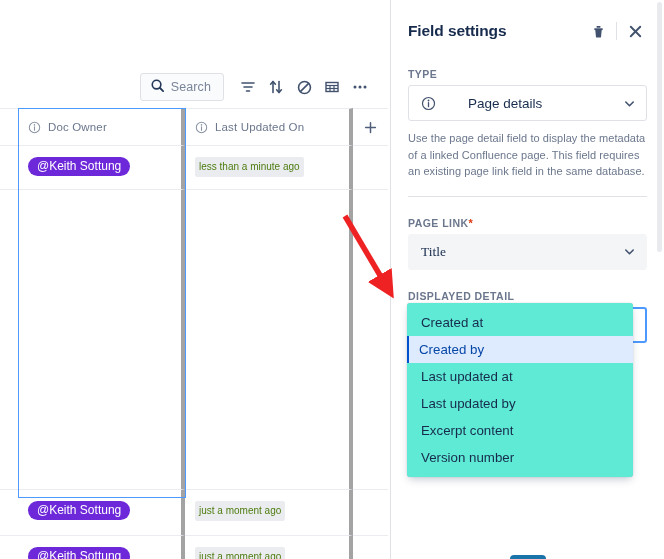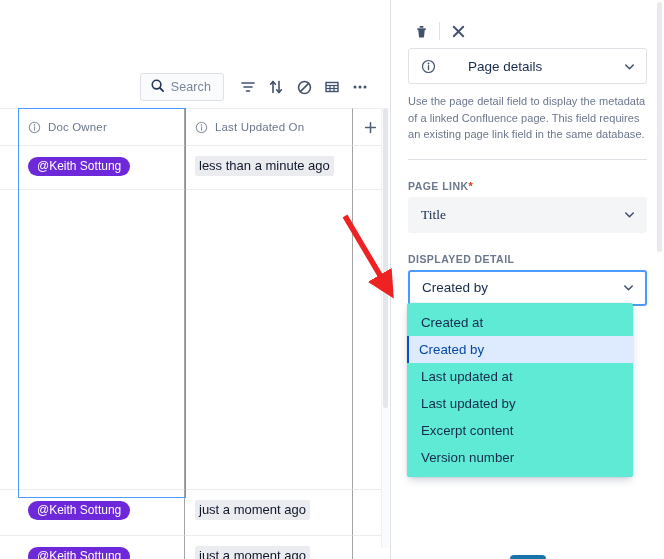--- a/index.html
+++ b/index.html
@@ -18,20 +18,21 @@
     -webkit-font-smoothing: antialiased;
   }
 
   
   #table-area {
     position: absolute;
     left: 0; top: 0;
     width: 390px; height: 559px;
     background: #ffffff;
     overflow: hidden;
+    padding-left: 23px;
   }
 
   #table-toolbar {
     position: absolute;
     left: 0; top: 72px;
     width: 382px;
     height: 30px;
     display: flex;
     align-items: center;
     justify-content: flex-end;
@@ -79,21 +80,21 @@
     box-sizing: border-box;
   }
   .gutter-cell {
     width: 18px;
     flex: 0 0 18px;
     box-sizing: border-box;
     border-bottom: 1px solid #ebecf0;
   }
   .cell {
     box-sizing: border-box;
-    border-right: 1px solid #a3a3a3;
+    border-right: 4px solid #a3a3a3;
     border-bottom: 1px solid #ebecf0;
     padding: 10px 10px 0 10px;
     position: relative;
   }
   .col-owner { width: 167px; flex: 0 0 167px; }
   .col-updated { width: 168px; flex: 0 0 168px; }
   .col-extra { width: 35px; flex: 0 0 35px; border-right: none;}
 
   .header-row .cell {
     height: 38px;
@@ -138,22 +139,22 @@
     color: #ffffff;
     font-size: 12px;
     border-radius: 10px;
     padding: 2px 9px 3px 9px;
     white-space: nowrap;
     line-height: 14px;
   }
   .timechip {
     display: inline-block;
     background: #ebecf0;
-    color: #0f172a;
-    font-size: 13px;
+    color: #4d7c0f;
+    font-size: 10px;
     padding: 2px 4px 3px 4px;
     border-radius: 2px;
     white-space: nowrap;
     line-height: 15px;
   }
 
   .row-h1 .cell, .row-h1 .gutter-cell { height: 44px; }
   .row-h2 .cell, .row-h2 .gutter-cell { height: 300px; }
   .row-h3 .cell, .row-h3 .gutter-cell { height: 46px; }
   .row-h4 .cell, .row-h4 .gutter-cell { height: 46px; }
@@ -500,38 +501,40 @@
     <marker id="ahead" markerWidth="5" markerHeight="5" refX="1.5" refY="2.5" orient="auto">
       <polygon points="0,0 5,2.5 0,5" fill="#ee2222"></polygon>
     </marker>
   </defs>
   <line x1="5" y1="4" x2="44" y2="70" stroke="#ee2222" stroke-width="5.5" marker-end="url(#ahead)"></line>
 </svg>
 
 <div id="panel">
 
   <div id="panel-header">
+    <div id="panel-title">Field settings</div>
     <div class="hdr-btn">
       <svg width="17" height="17" viewBox="0 0 18 18">
         <rect x="4.6" y="5.6" width="8.8" height="1.9" fill="#42526e"></rect>
         <path d="M5.6 7.3 h6.8 l-.7 7.2 a1 1 0 0 1 -1 .9 h-3.4 a1 1 0 0 1 -1 -.9 z" fill="#42526e"></path>
         <rect x="6.9" y="3.3" width="4.2" height="1.7" rx=".5" fill="#42526e"></rect>
       </svg>
     </div>
     <div class="hdr-divider"></div>
     <div class="hdr-btn">
       <svg width="17" height="17" viewBox="0 0 18 18">
         <line x1="4" y1="4" x2="14" y2="14" stroke="#42526e" stroke-width="2" stroke-linecap="round"></line>
         <line x1="14" y1="4" x2="4" y2="14" stroke="#42526e" stroke-width="2" stroke-linecap="round"></line>
       </svg>
     </div>
   </div>
 
   <div class="panel-body">
 
+    <div class="field-label">TYPE</div>
     <div class="select outlined">
       <span class="lead-icon">
         <svg width="15" height="15" viewBox="0 0 15 15">
           <circle cx="7.5" cy="7.5" r="6" fill="none" stroke="#42526e" stroke-width="1.2"></circle>
           <line x1="7.5" y1="6.7" x2="7.5" y2="10.7" stroke="#42526e" stroke-width="1.3" stroke-linecap="round"></line>
           <circle cx="7.5" cy="4.5" r=".9" fill="#42526e"></circle>
         </svg>
       </span>
       <span class="sel-text">Page details</span>
       <span class="chev">

